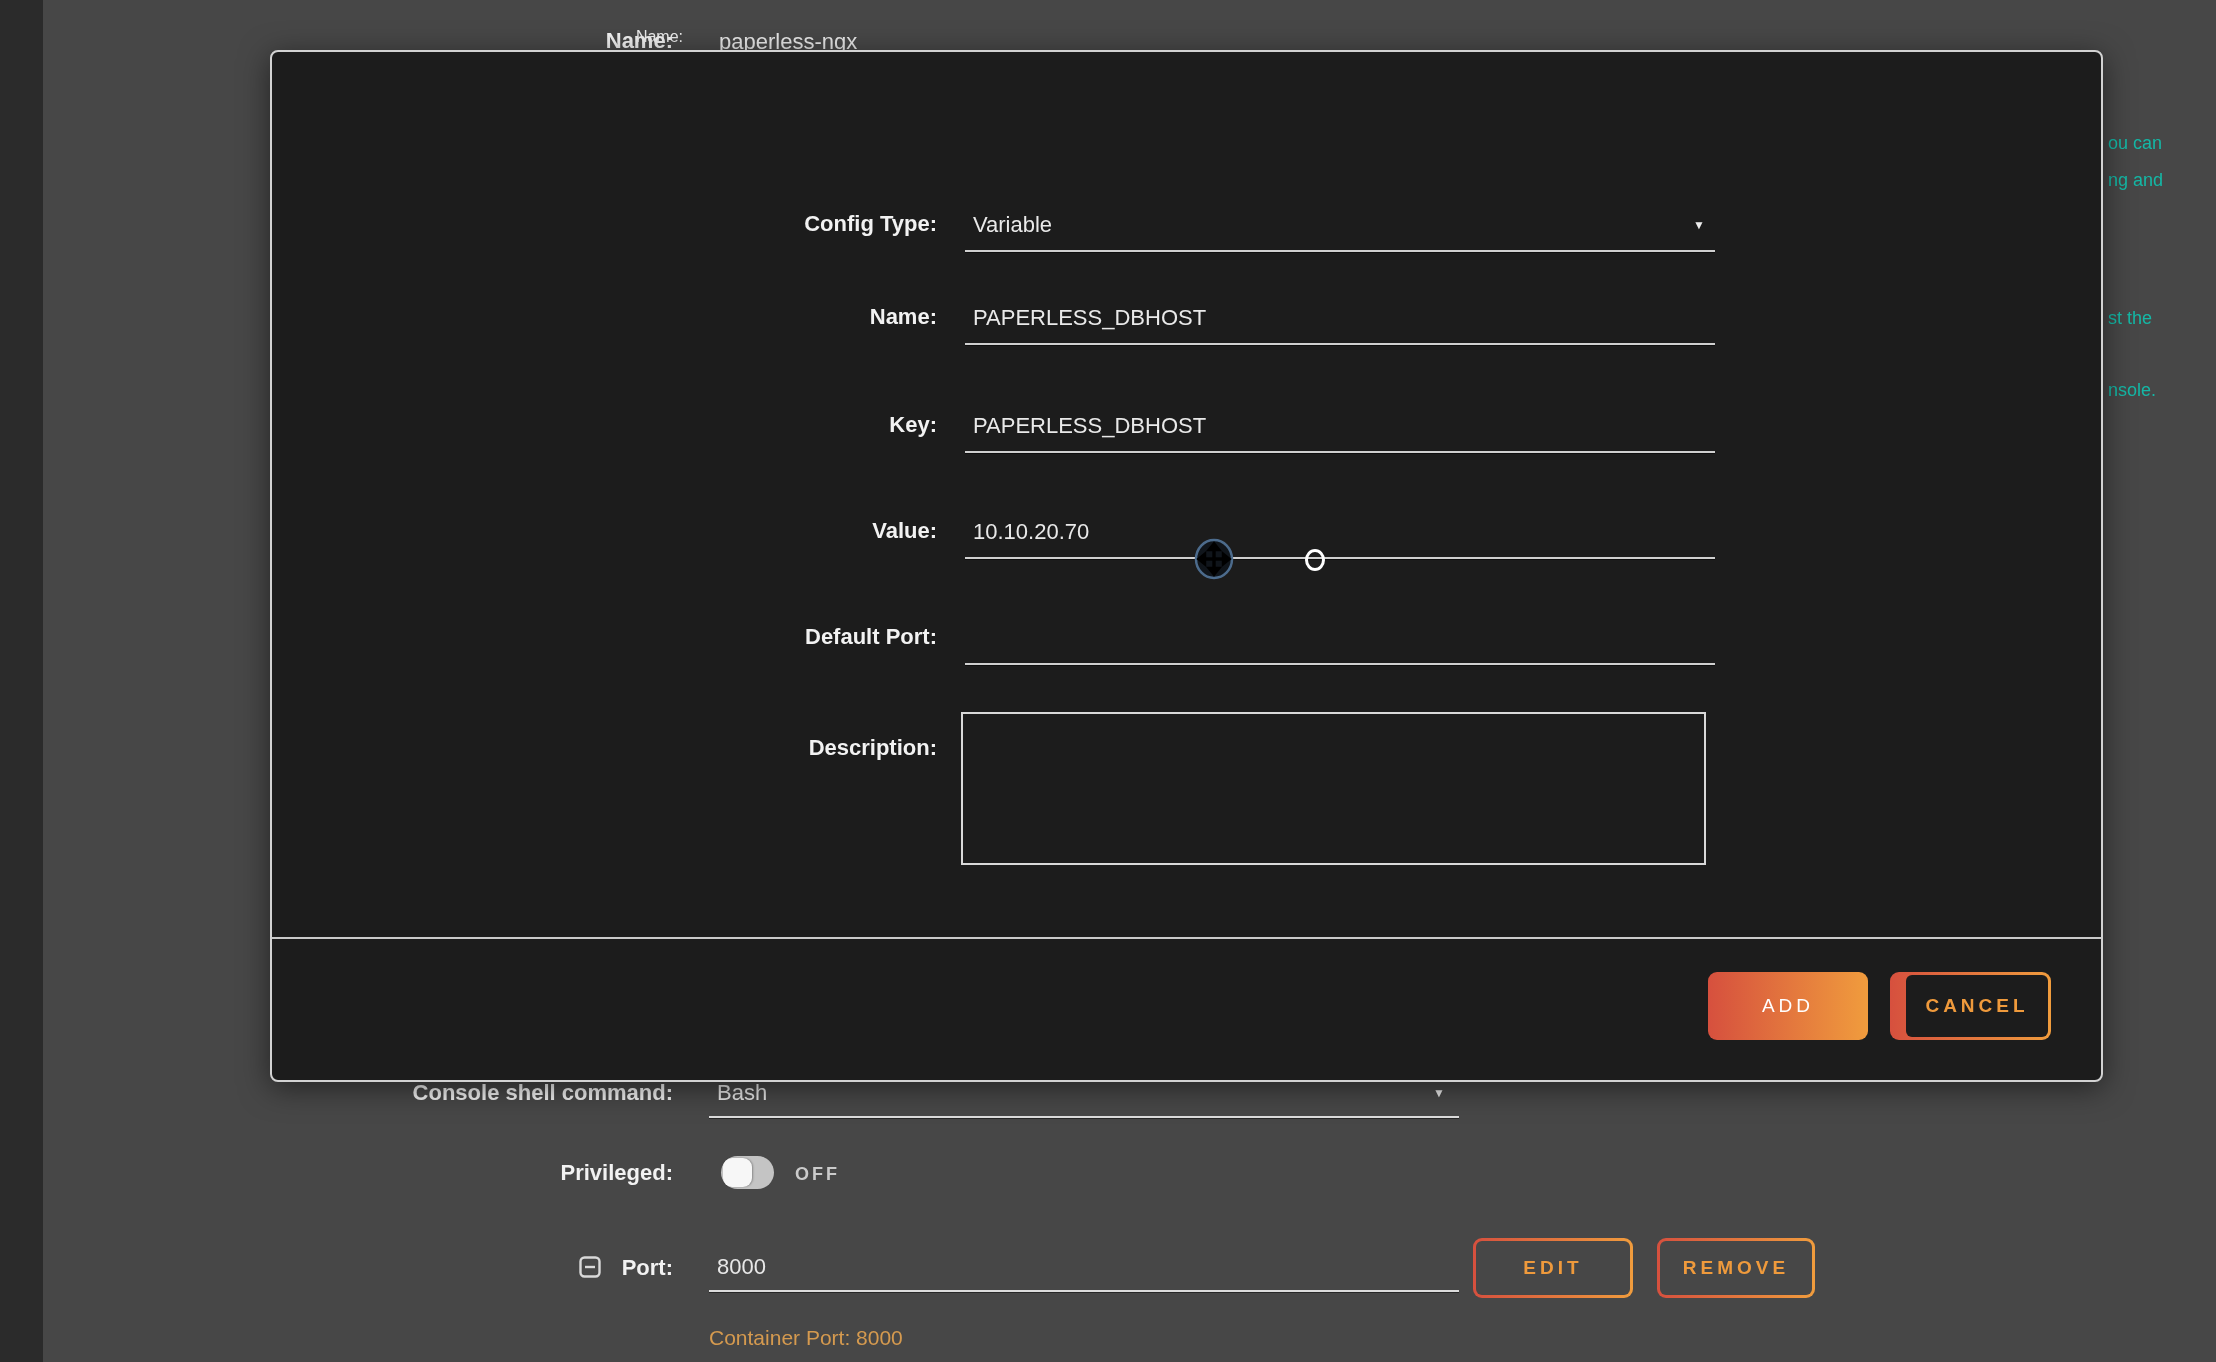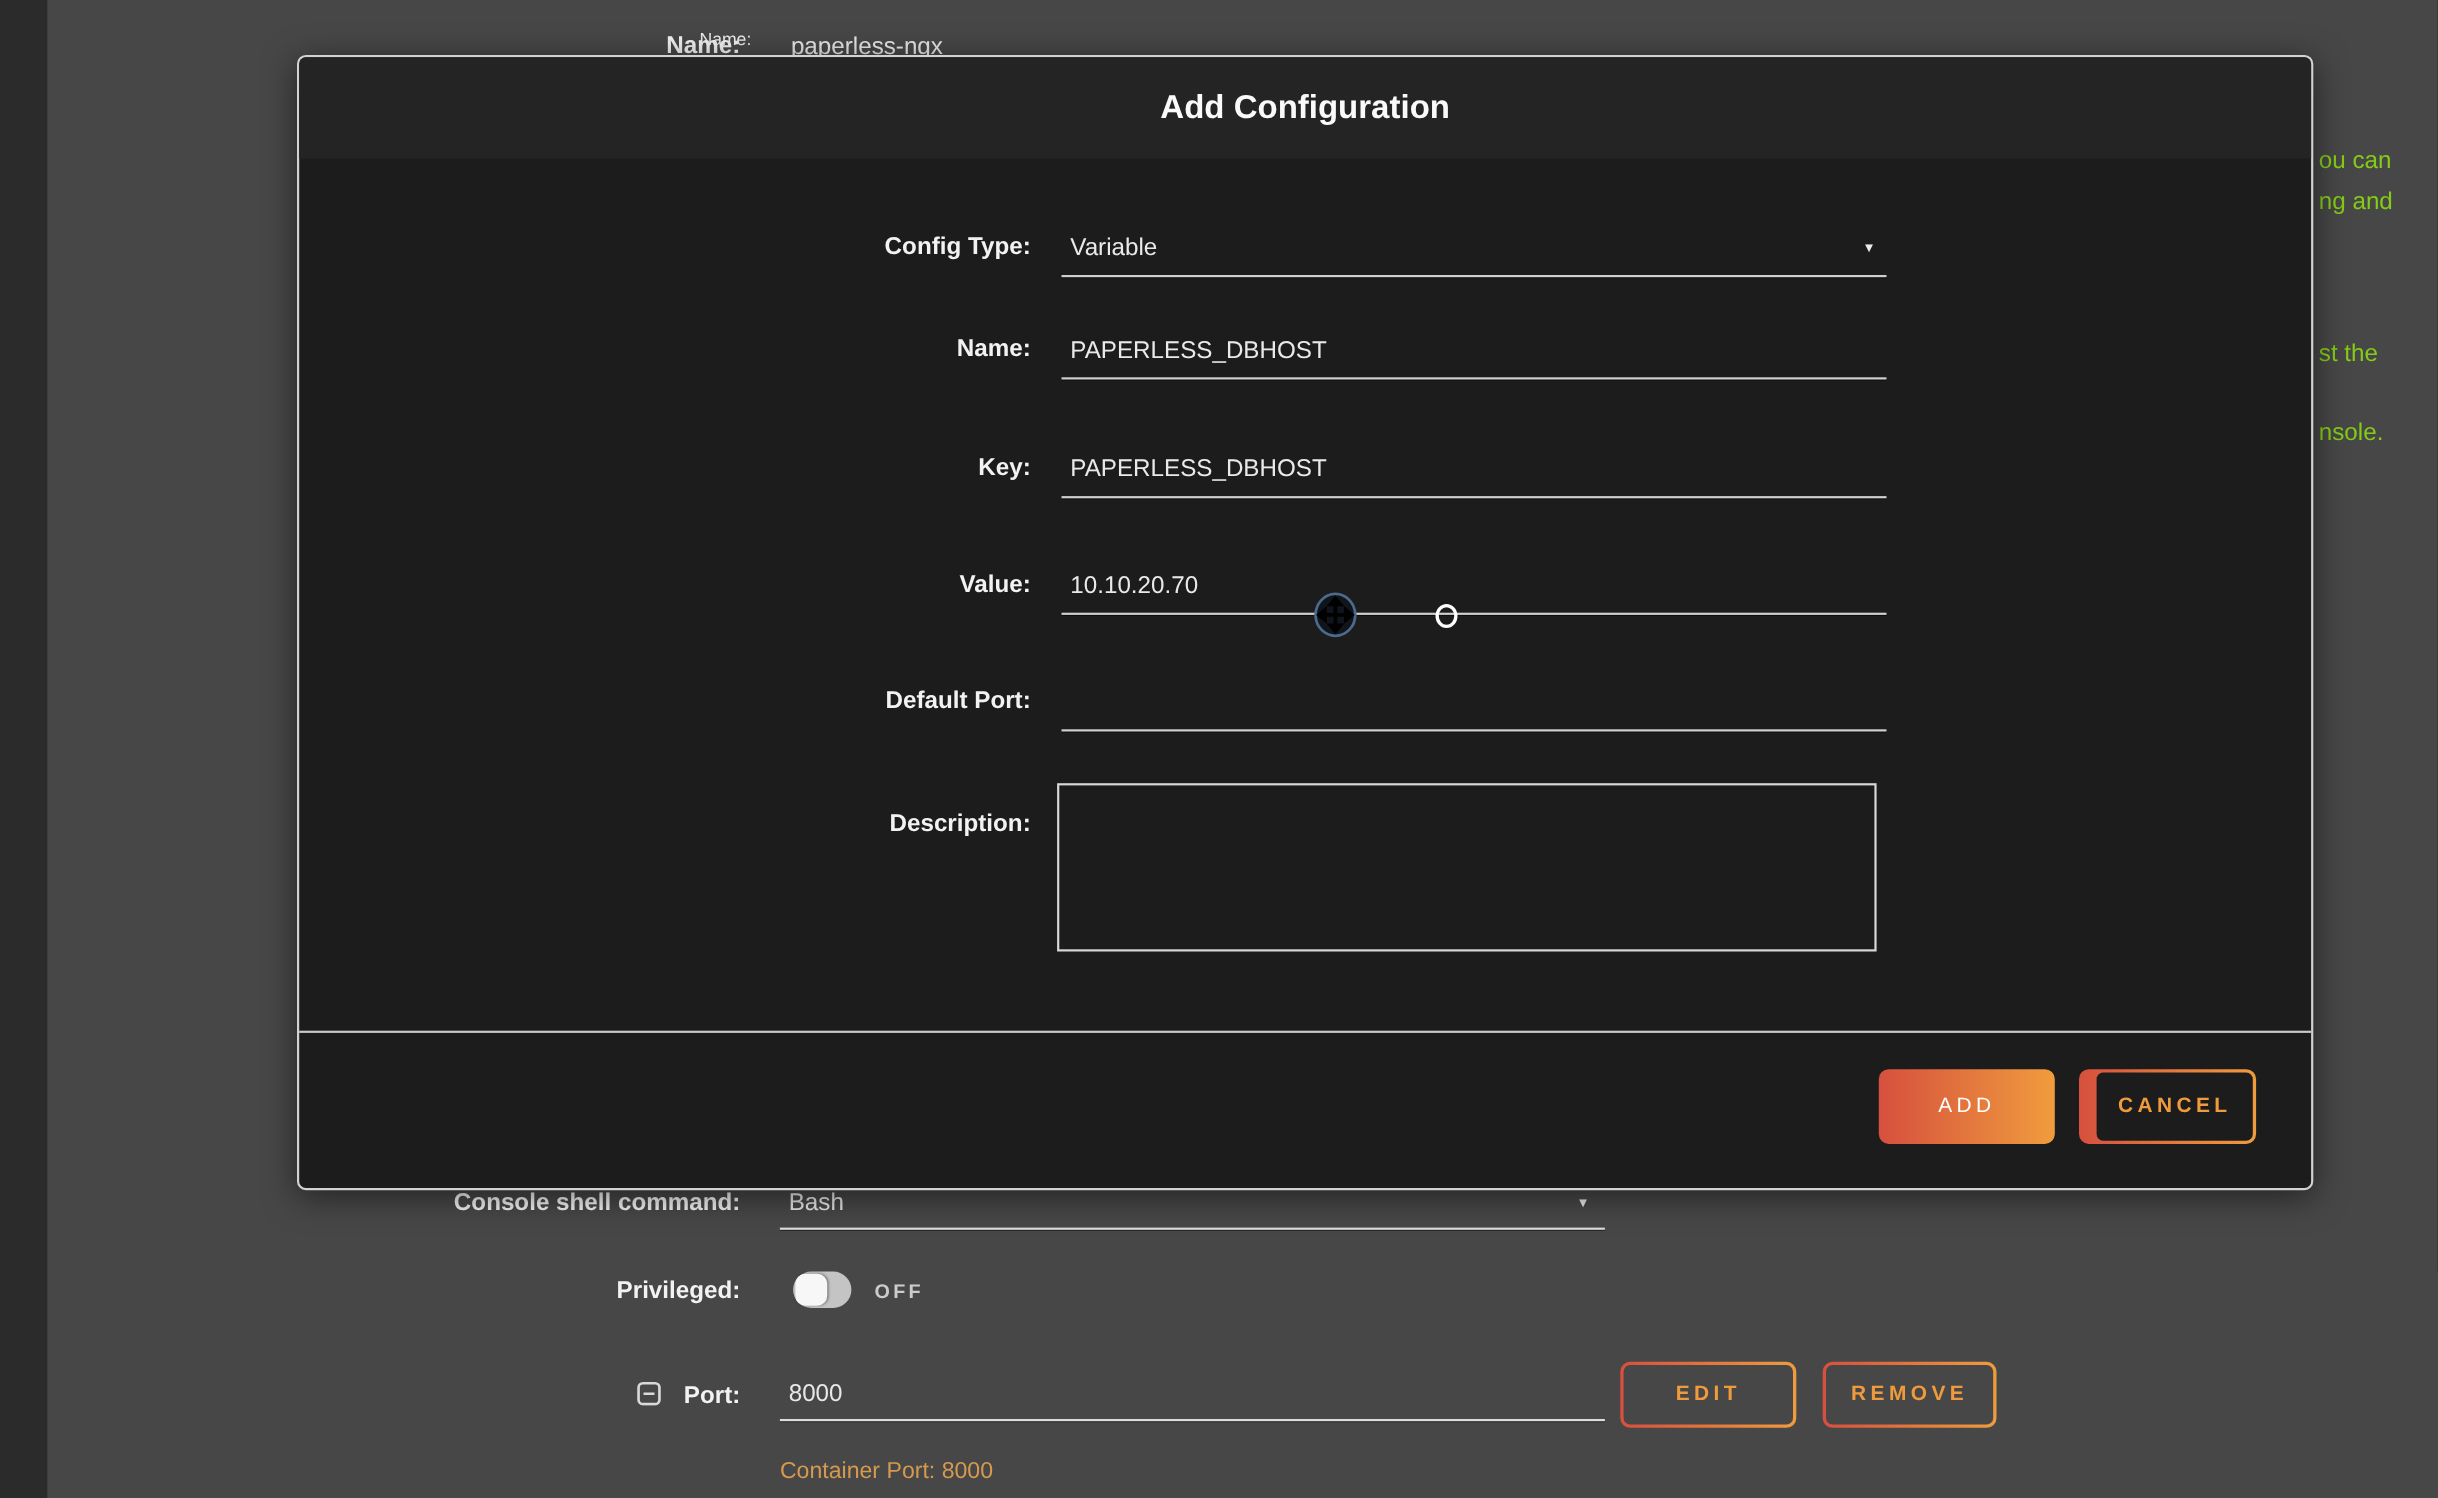--- a/index.html
+++ b/index.html
@@ -11,21 +11,21 @@
     color:#ededed;
     margin-left:43px;
   }
   .abs { position:absolute; }
 
   
   .bg-label { font-weight:bold; color:#f2f2f2; font-size:22px; text-align:right; }
   .bg-value { color:#e8e8e8; font-size:22px; }
   .field-line { height:2px; background:#dcdcdc; box-shadow:0 1px 0 rgba(0,0,0,.45); }
   .caret { color:#ececec; font-size:12px; }
-  .blue-frag { color:#84cc16; font-size:22px; white-space:nowrap; }
+  .blue-frag { color:#14b8a6; font-size:18px; white-space:nowrap; }
 
   .toggle-track {
     width:53px; height:33px; border-radius:17px; background:#c4c4c4;
     position:relative;
   }
   .toggle-knob {
     position:absolute; left:2px; top:2px; width:29px; height:29px;
     border-radius:9px; background:#f7f7f7; box-shadow:1px 0 2px rgba(0,0,0,.3);
   }
   .off-text { color:#cbcbcb; font-size:18px; font-weight:bold; letter-spacing:3px; }
@@ -115,23 +115,20 @@
   <div class="abs btn-outline on-page" style="left:1430px; top:1238px; width:160px; height:60px;">
     <div class="inner">EDIT</div>
   </div>
   <div class="abs btn-outline on-page" style="left:1614px; top:1238px; width:158px; height:60px;">
     <div class="inner">REMOVE</div>
   </div>
   <div class="abs note-orange" style="left:666px; top:1326px;">Container Port: 8000</div>
 
   <div class="modal">
 
-    <div class="modal-header">
-      <div class="modal-title">Add Configuration</div>
-    </div>
 
     <div class="abs m-label" style="left:300px; top:159px; width:365px;">Config Type:</div>
     <div class="abs" style="left:693px; top:152px; width:750px; height:48px;">
       <span class="m-value abs" style="left:8px; top:8px;">Variable</span>
       <span class="caret abs" style="right:10px; top:14px;">▼</span>
       <div class="m-line abs" style="left:0; right:0; bottom:0;"></div>
     </div>
 
     <div class="abs m-label" style="left:300px; top:252px; width:365px;">Name:</div>
     <div class="abs" style="left:693px; top:245px; width:750px; height:48px;">

